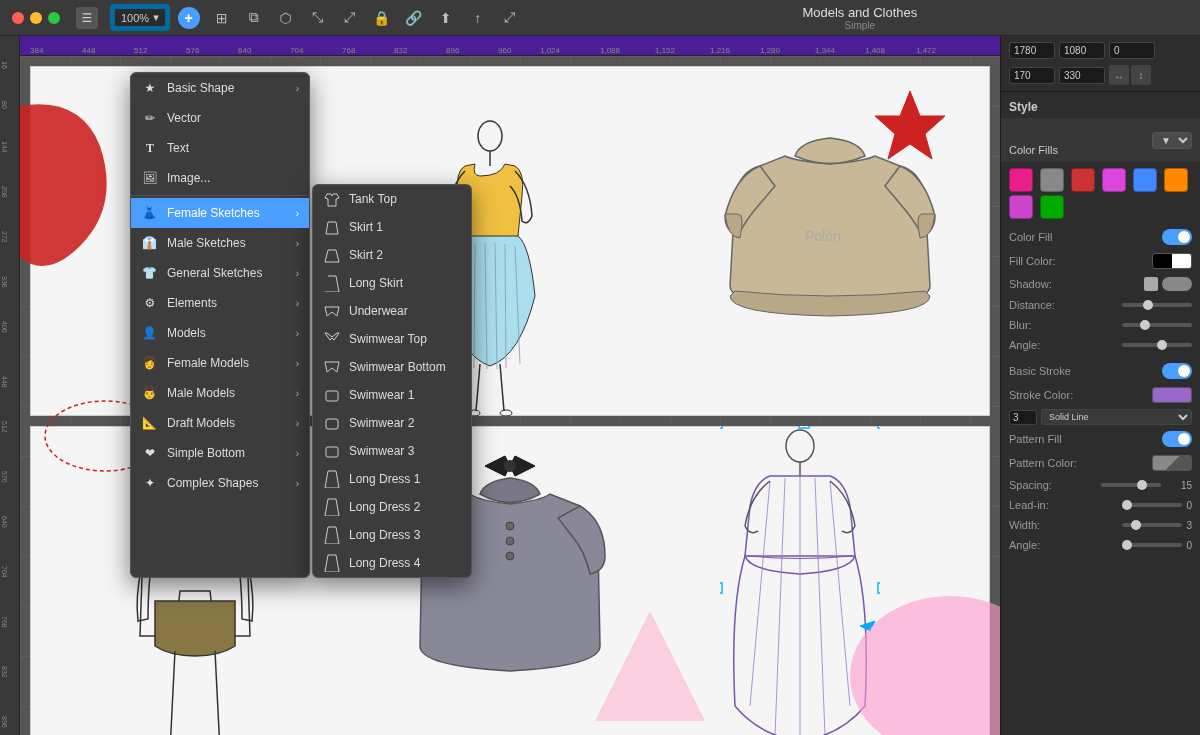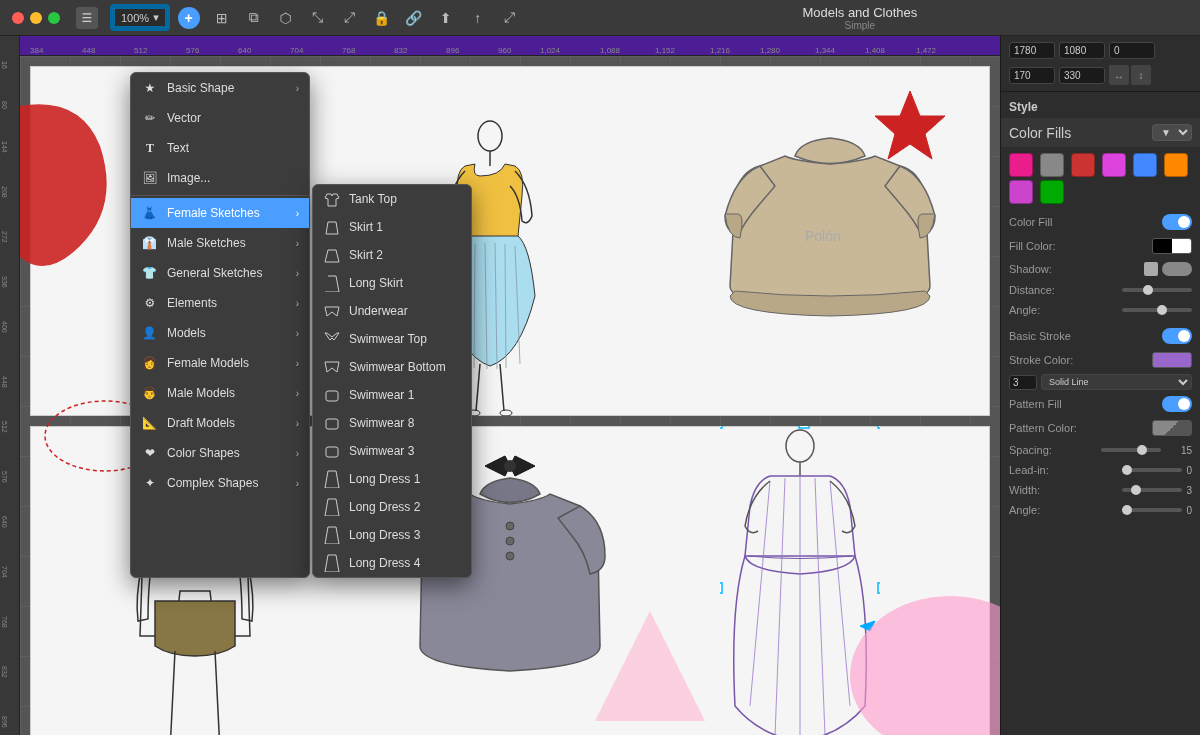--- a/index.html
+++ b/index.html
@@ -162,21 +162,21 @@
       padding: 8px 8px 4px;
     }
 
     
     .section-header {
       display: flex; align-items: center; justify-content: space-between;
       padding: 6px 8px;
       background: #363636;
     }
     .section-title {
-      font-size: 14px; color: #ccc; font-weight: 500;
+      font-size: 11px; color: #ccc; font-weight: 500; margin-top: 20px;
     }
     .section-dropdown {
       background: #4a4a4a;
       border: 1px solid #555;
       border-radius: 3px;
       color: #ccc;
       font-size: 10px;
       padding: 1px 4px;
     }
 
@@ -628,21 +628,21 @@
           <span class="menu-item-label">Male Models</span>
           <span class="menu-item-arrow">›</span>
         </div>
         <div class="menu-item">
           <span class="menu-item-icon">📐</span>
           <span class="menu-item-label">Draft Models</span>
           <span class="menu-item-arrow">›</span>
         </div>
         <div class="menu-item">
           <span class="menu-item-icon">❤</span>
-          <span class="menu-item-label">Color Shapes</span>
+          <span class="menu-item-label">Simple Bottom</span>
           <span class="menu-item-arrow">›</span>
         </div>
         <div class="menu-item">
           <span class="menu-item-icon">✦</span>
           <span class="menu-item-label">Complex Shapes</span>
           <span class="menu-item-arrow">›</span>
         </div>
       </div>
 
       <div class="submenu">
@@ -709,21 +709,21 @@
               </svg>
           </span>
           <span class="submenu-item-label">Swimwear 1</span>
         </div>
         <div class="submenu-item">
           <span class="submenu-item-icon">
             <svg width="18" height="18" viewBox="0 0 18 18">
                 <rect x="3" y="5" width="12" height="10" rx="2" fill="none" stroke="#ccc" stroke-width="1"></rect>
               </svg>
           </span>
-          <span class="submenu-item-label">Swimwear 8</span>
+          <span class="submenu-item-label">Swimwear 2</span>
         </div>
         <div class="submenu-item">
           <span class="submenu-item-icon">
             <svg width="18" height="18" viewBox="0 0 18 18">
                 <rect x="3" y="5" width="12" height="10" rx="2" fill="none" stroke="#ccc" stroke-width="1"></rect>
               </svg>
           </span>
           <span class="submenu-item-label">Swimwear 3</span>
         </div>
         <div class="submenu-item">
@@ -825,20 +825,28 @@
     </div>
     <div class="prop-row">
       <span class="prop-label">Distance:</span>
       <div class="slider-container">
         <div class="mini-slider">
           <div class="mini-slider-thumb" style="left:30%;"></div>
         </div>
       </div>
     </div>
     <div class="prop-row">
+      <span class="prop-label">Blur:</span>
+      <div class="slider-container">
+        <div class="mini-slider">
+          <div class="mini-slider-thumb" style="left:25%;"></div>
+        </div>
+      </div>
+    </div>
+    <div class="prop-row">
       <span class="prop-label">Angle:</span>
       <div class="slider-container">
         <div class="mini-slider">
           <div class="mini-slider-thumb" style="left:50%;"></div>
         </div>
       </div>
     </div>
 
     <div class="prop-row" style="margin-top:4px;">
       <span class="prop-label">Basic Stroke</span>

